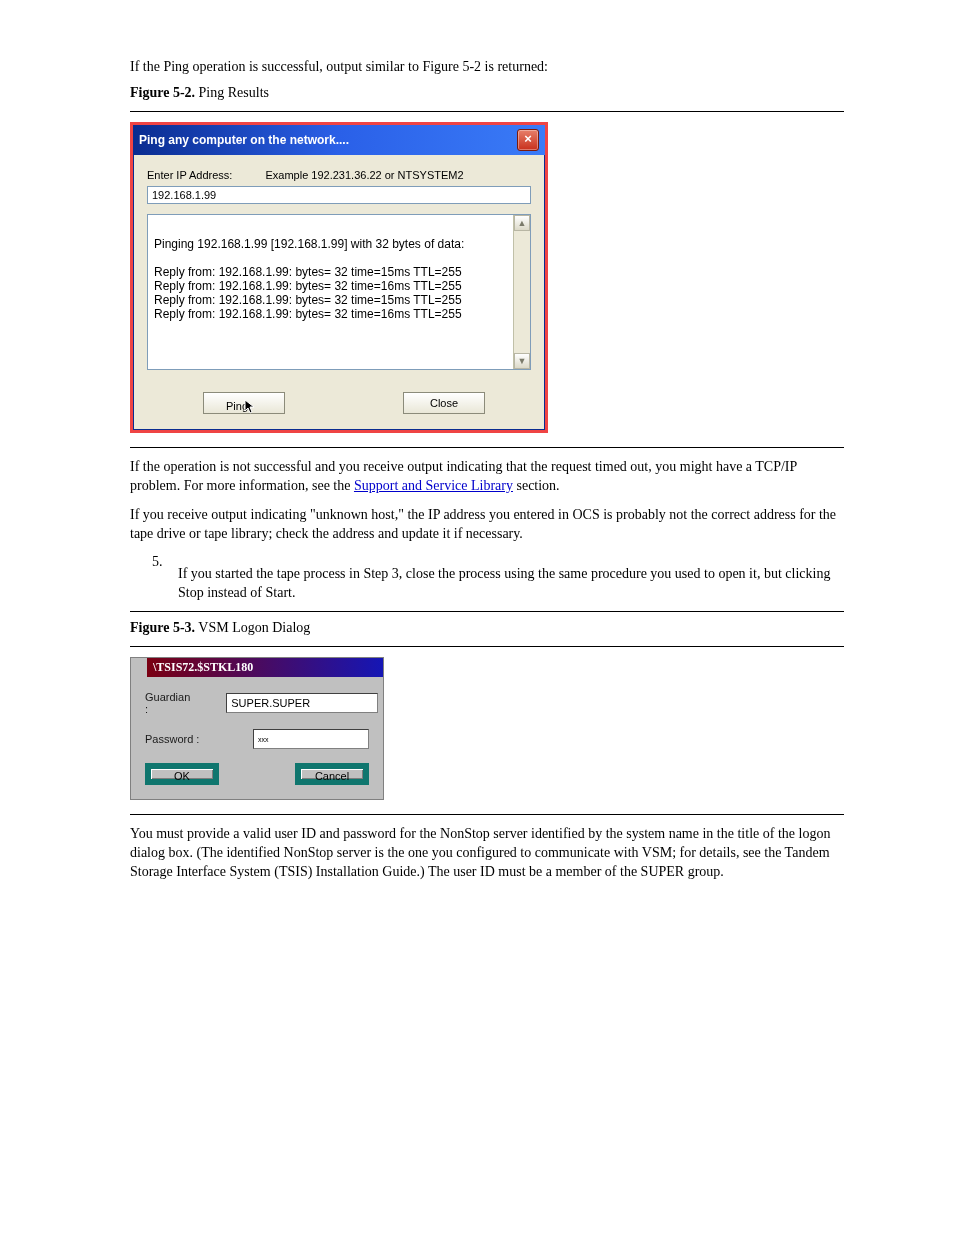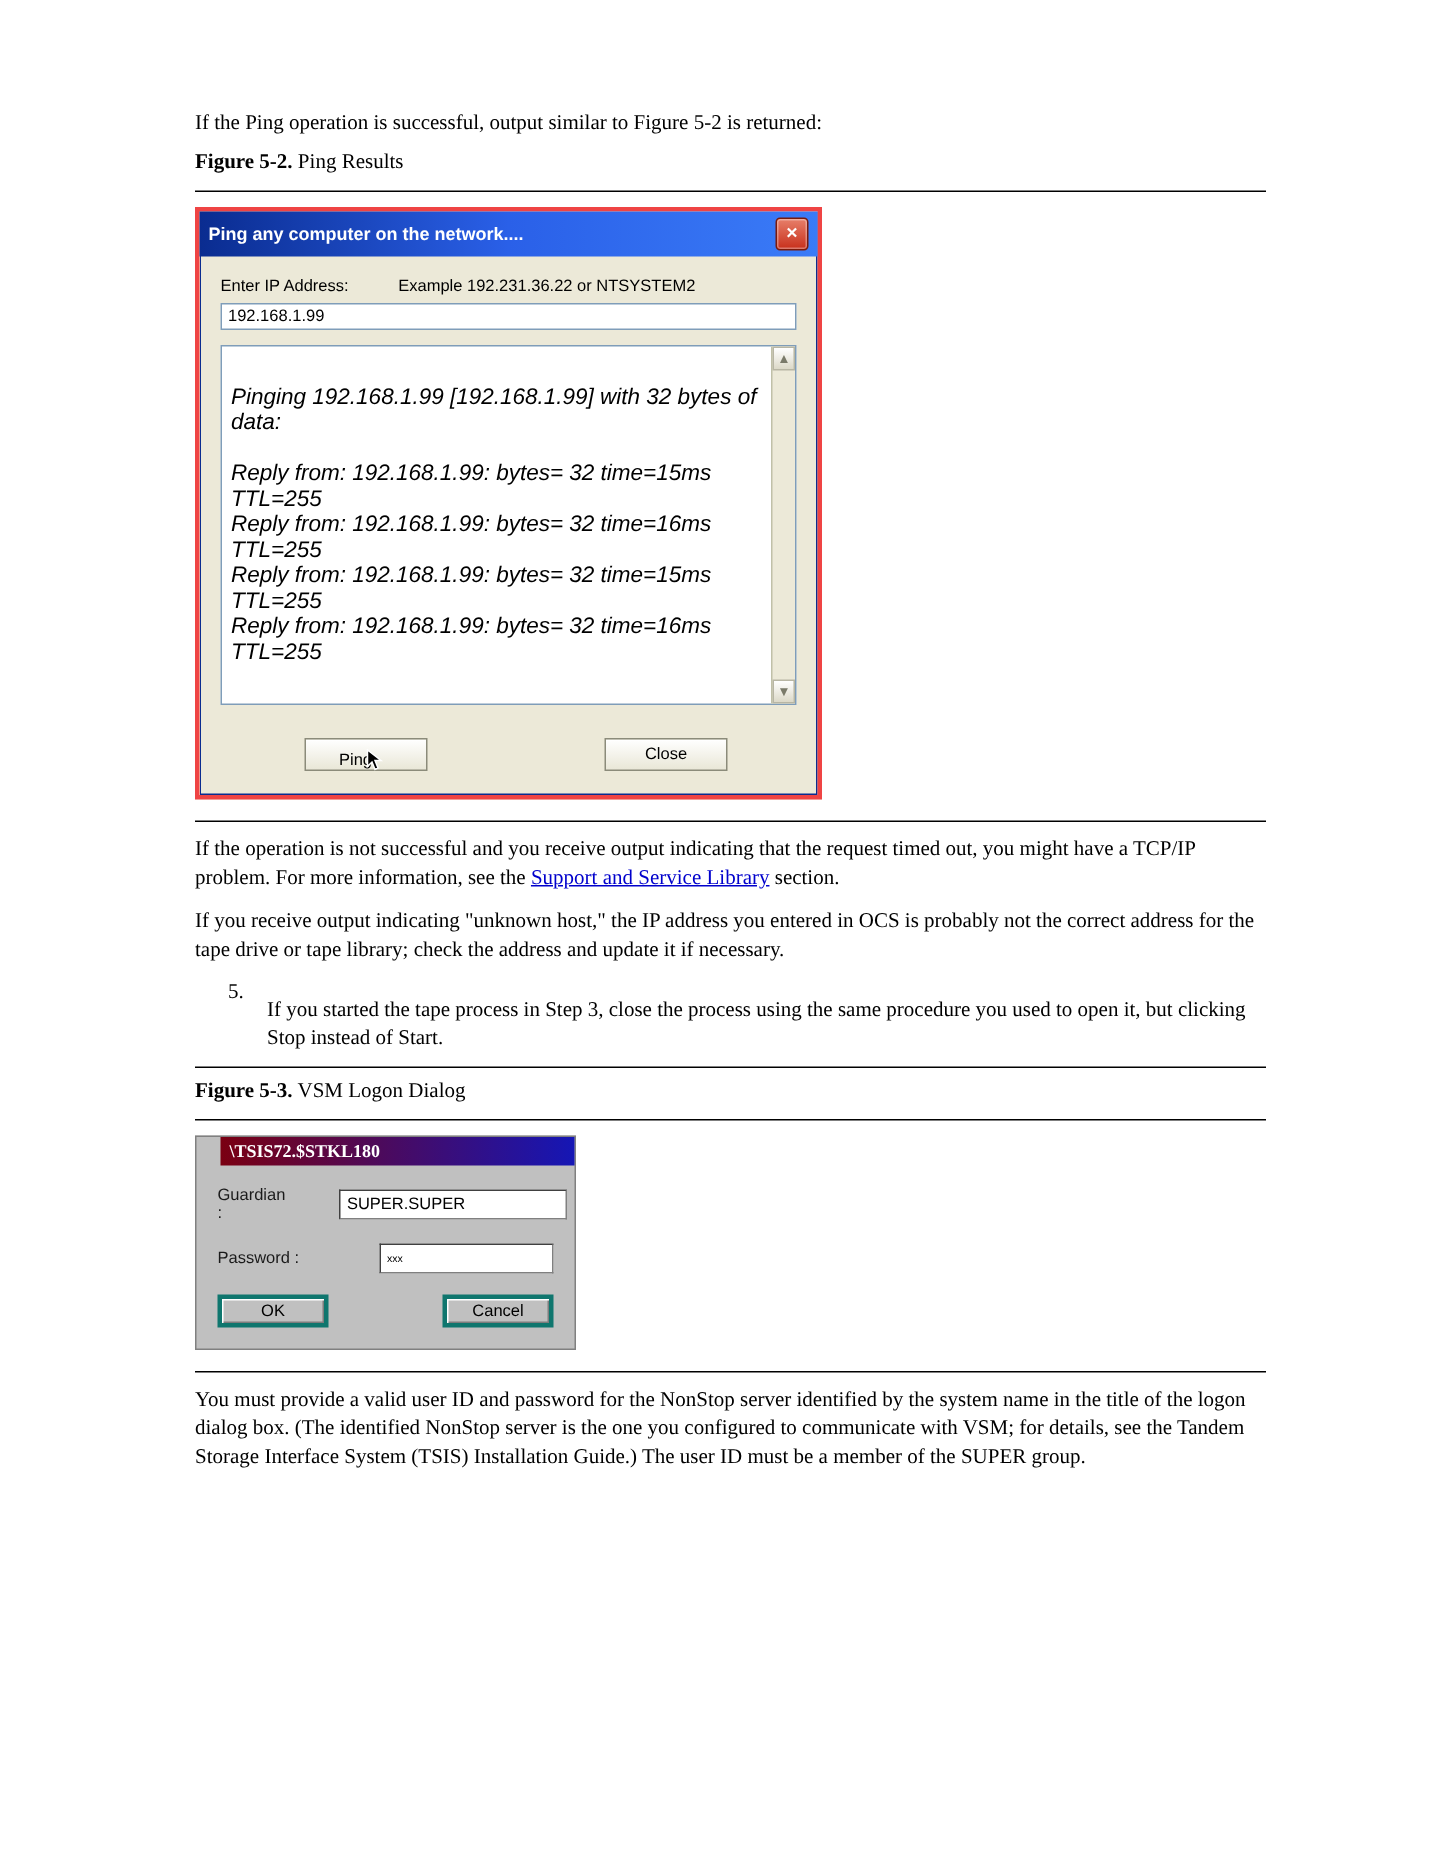--- a/index.html
+++ b/index.html
@@ -5,21 +5,21 @@
   html, body {
     margin: 0;
     padding: 0;
     background: #ffffff;
     font-family: "Times New Roman", Times, serif;
     color: #000;
   }
   .page {
     width: 954px;
     margin: 0 auto;
-    padding: 64px 110px 60px 130px;
+    padding: 48px 110px 60px 130px;
     box-sizing: border-box;
   }
   .para {
     font-size: 14px;
     line-height: 1.35;
     margin: 10px 0 8px 0;
   }
   .figcap {
     font-size: 14px;
     margin: 4px 0 10px 0;
@@ -104,27 +104,26 @@
   }
   .ping-output-wrap {
     margin-top: 10px;
     display: flex;
     border: 1px solid #7f9db9;
     background: #fff;
   }
   .ping-output {
     flex: 1 1 auto;
     font-family: Tahoma, sans-serif;
-    font-size: 15px;
+    font-size: 12px;
     color: #000;
     padding: 8px 6px 26px 6px;
     min-height: 120px;
     white-space: pre-line;
     overflow: hidden;
-    font-style: italic;
   }
   .ping-scroll {
     width: 16px;
     background: #ece9d8;
     border-left: 1px solid #c0c0a8;
     position: relative;
   }
   .scroll-arrow {
     position: absolute;
     left: 0; right: 0;
@@ -207,21 +206,21 @@
   }
   .logon-btnrow {
     display: flex;
     justify-content: space-between;
     margin-top: 6px;
   }
   .logon-btn {
     width: 74px;
     height: 22px;
     background: #c0c0c0;
-    border: 3px solid #0f766e;
+    border: 6px solid #0f766e;
     box-shadow: inset 1px 1px 0 #fff, inset -1px -1px 0 #7d7d7d;
     font-family: Tahoma, sans-serif;
     font-size: 11px;
   }
 </style>
 </head>
 <body>
 
 <div class="page">
 

